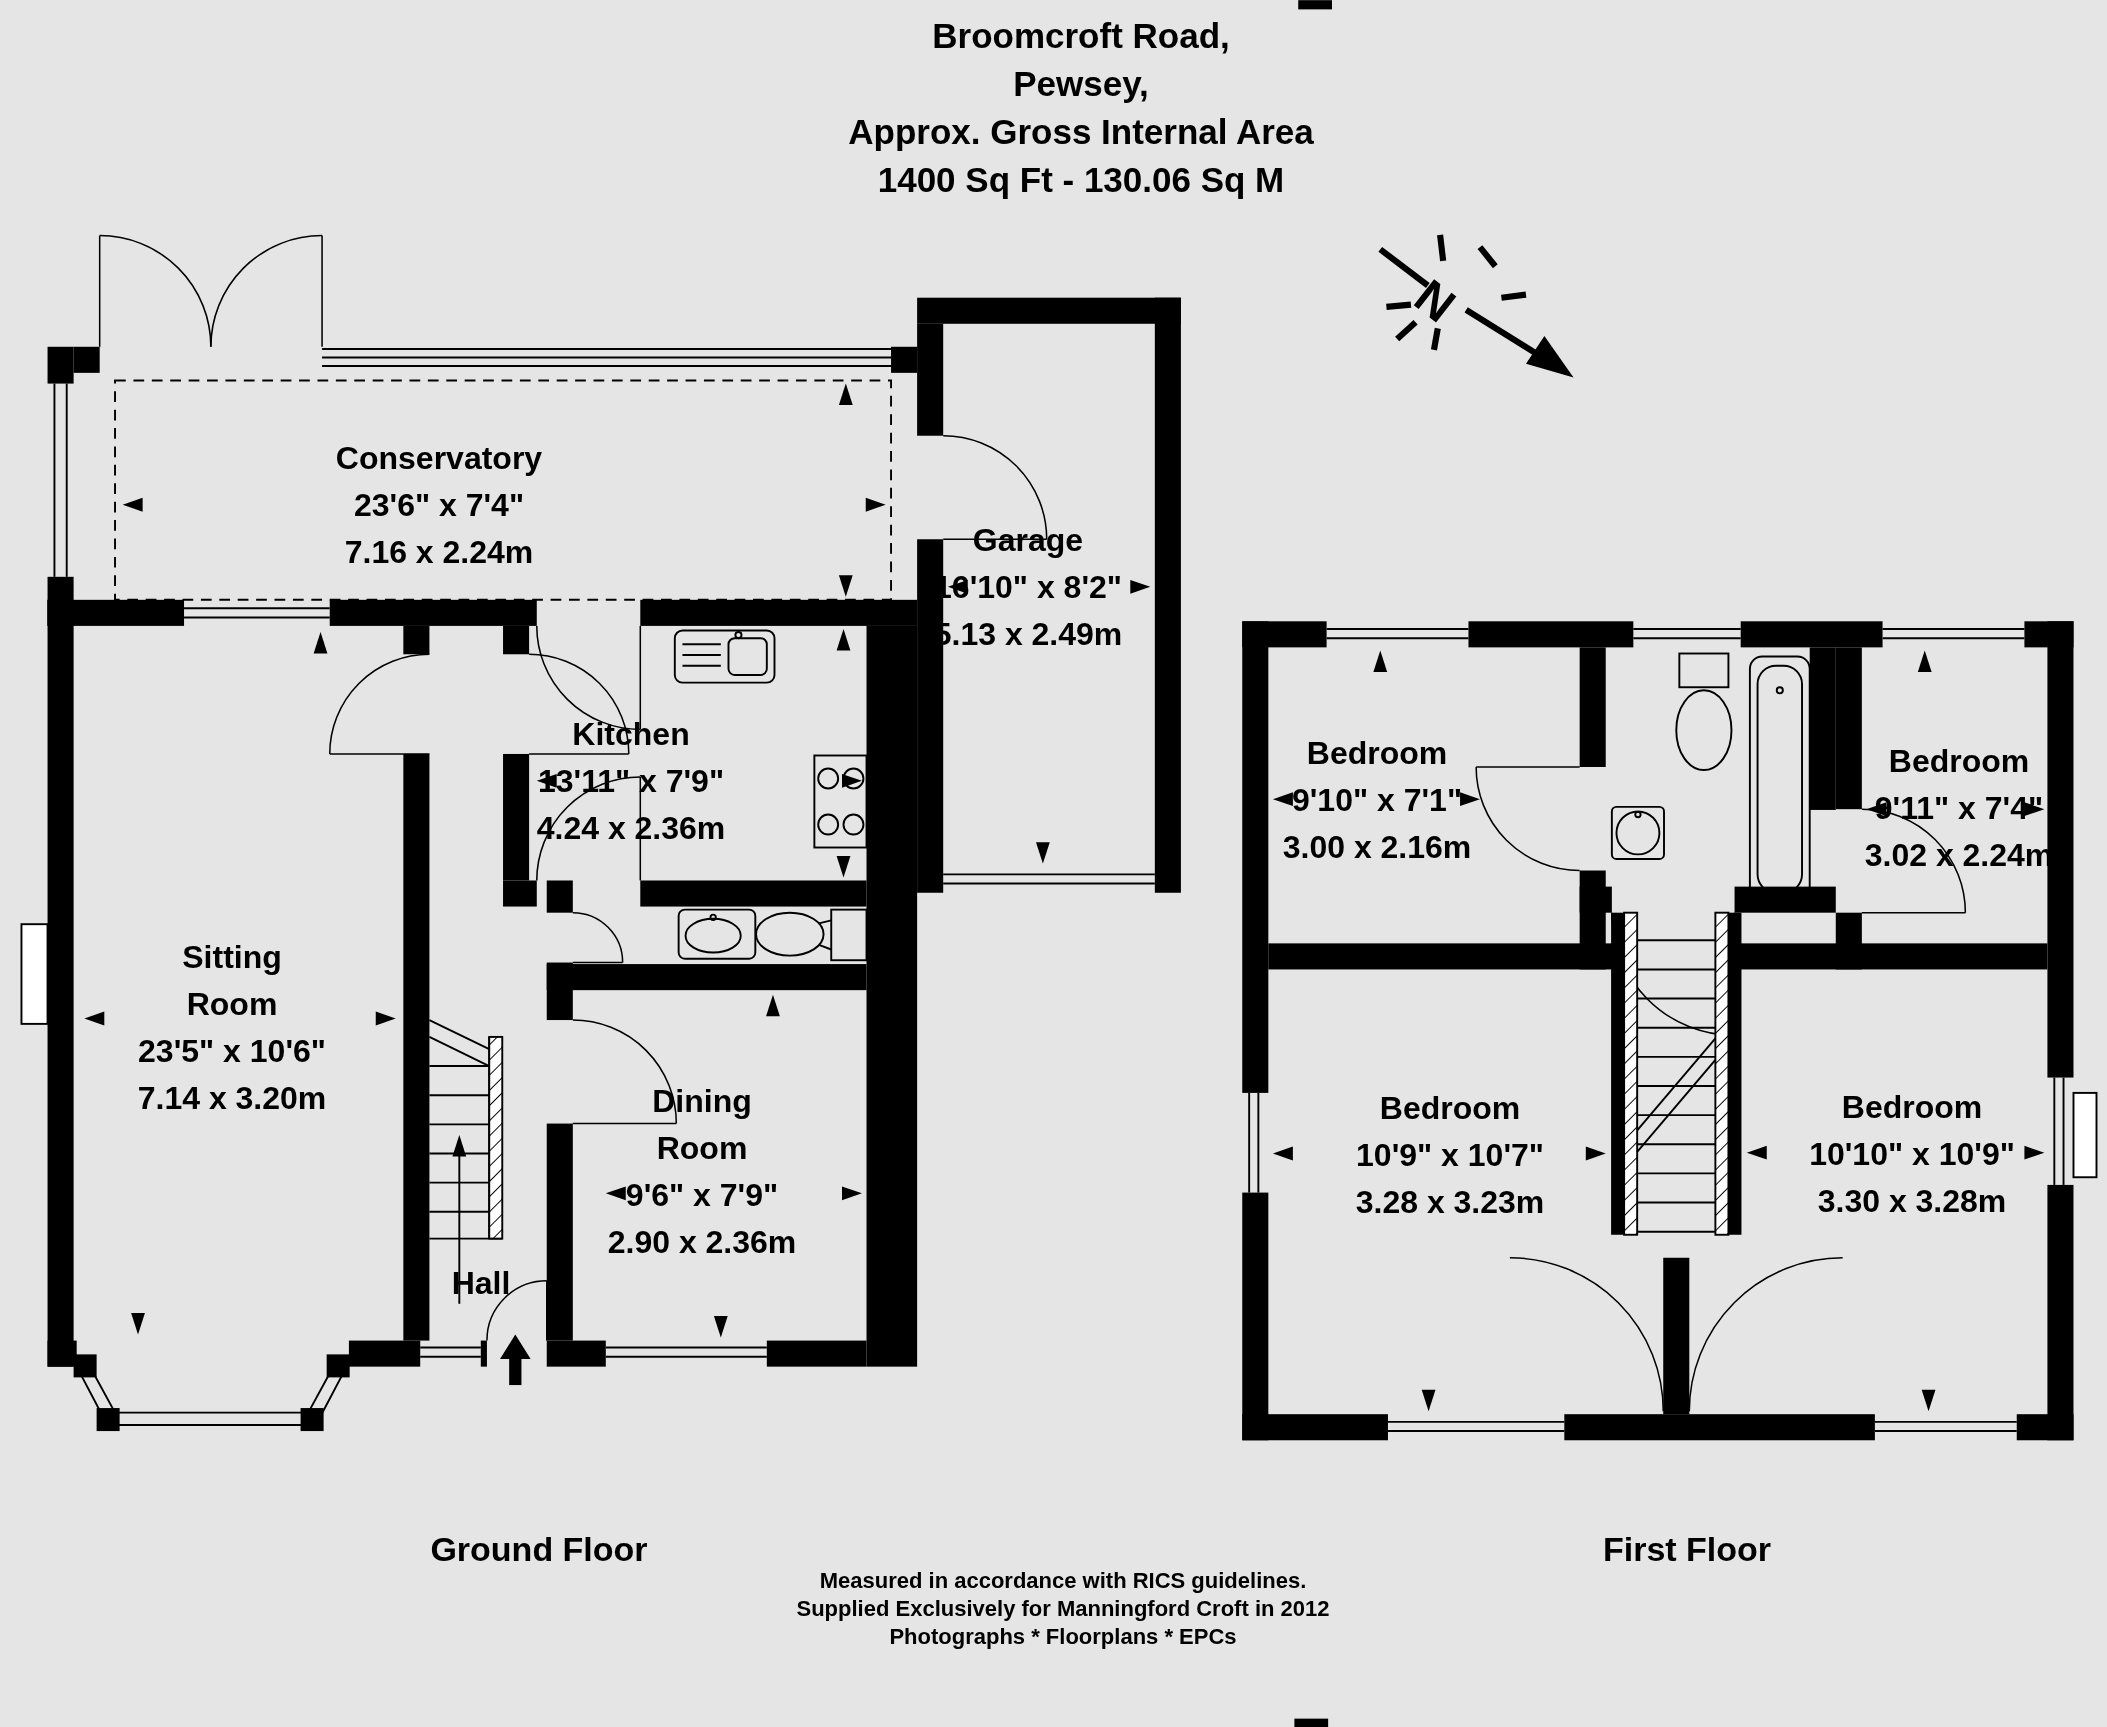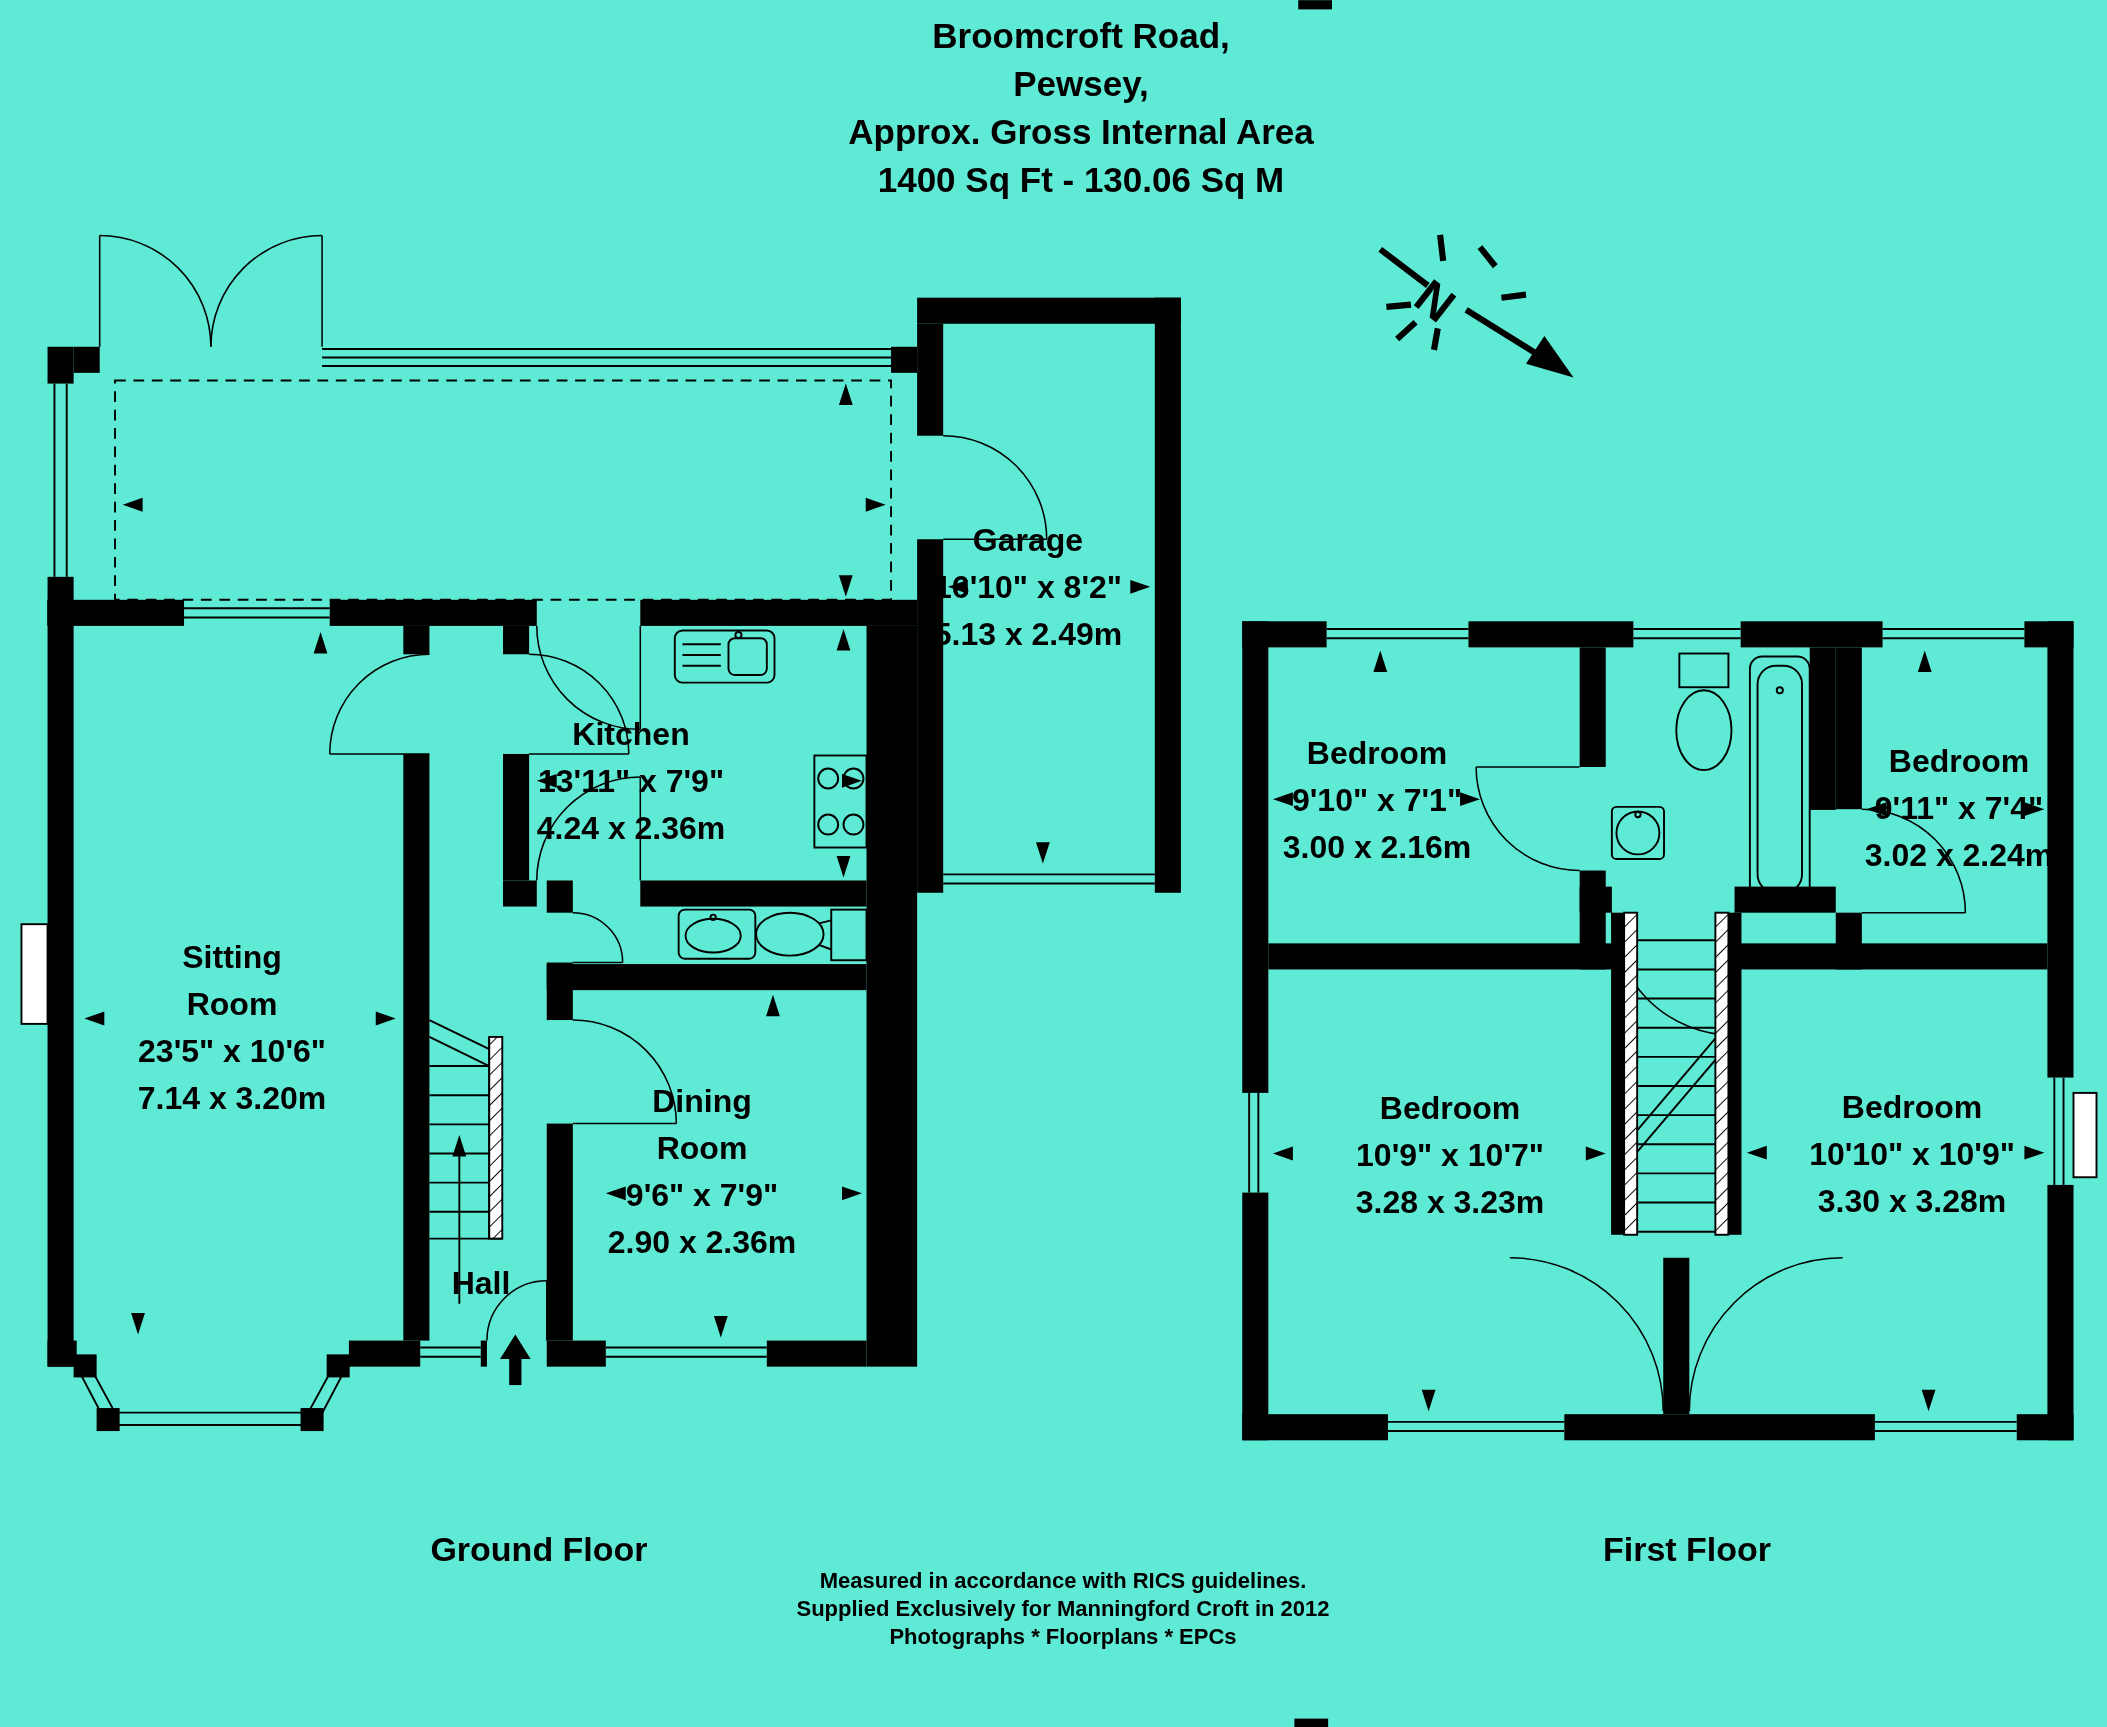--- a/index.html
+++ b/index.html
@@ -1,20 +1,20 @@
 <!DOCTYPE html>
 <html style="font-size:12.3px"><head>
 <meta charset="utf-8">
 <style>
   html,body{margin:0;padding:0;background:#fff;}
   .canvas{
     position:relative;
     width:2108px;
     height:1728px;
-    background:#5eead4;
+    background:#e5e5e5;
     font-family:"Liberation Sans", sans-serif;
     font-weight:700;
     color:#000;
     overflow:hidden;
   }
   .canvas svg{position:absolute;left:0;top:0;}
   .lbl{position:absolute;text-align:center;white-space:nowrap;}
   .block-center{transform:translate(-50%,-50%);}
   .top-center{transform:translateX(-50%);}
   .title-block{font-size:35px;line-height:48px;}
@@ -346,20 +346,25 @@
 
 <div class="lbl top-center title-block" style="left:1081px;top:12.3px;">
   <div>Broomcroft Road,</div>
   <div>Pewsey,</div>
   <div>Approx. Gross Internal Area</div>
   <div>1400 Sq Ft  -  130.06 Sq M</div>
 </div>
 
 <div class="lbl compass-n" style="left:1435px;top:301px;">N</div>
 
+<div class="lbl block-center room-label" style="left:439px;top:505px;">
+  <div>Conservatory</div>
+  <div>23'6" x 7'4"</div>
+  <div>7.16 x 2.24m</div>
+</div>
 
 <div class="lbl block-center room-label" style="left:1028px;top:587px;">
   <div>Garage</div>
   <div>16'10" x 8'2"</div>
   <div>5.13 x 2.49m</div>
 </div>
 
 <div class="lbl block-center room-label" style="left:631px;top:781px;">
   <div>Kitchen</div>
   <div>13'11" x 7'9"</div>

